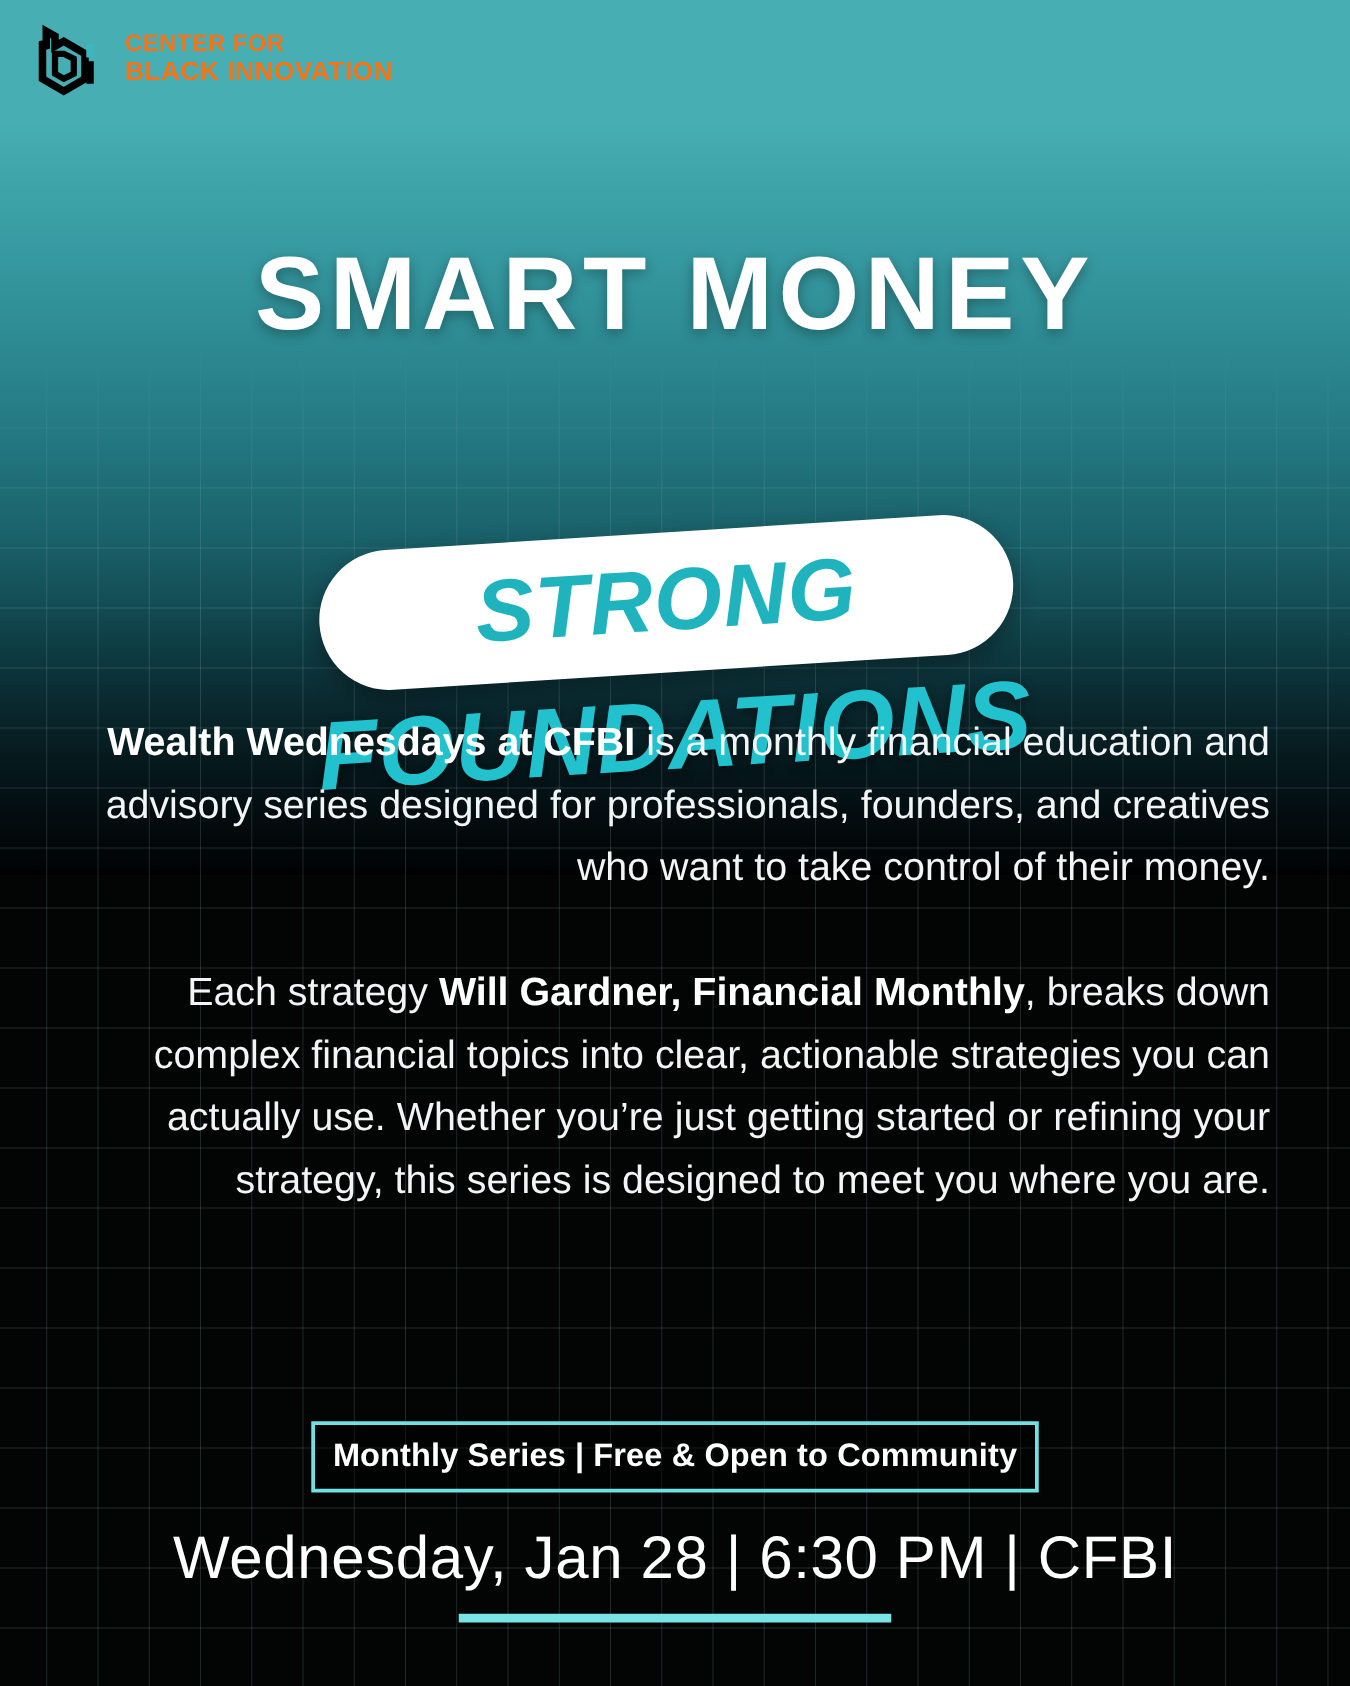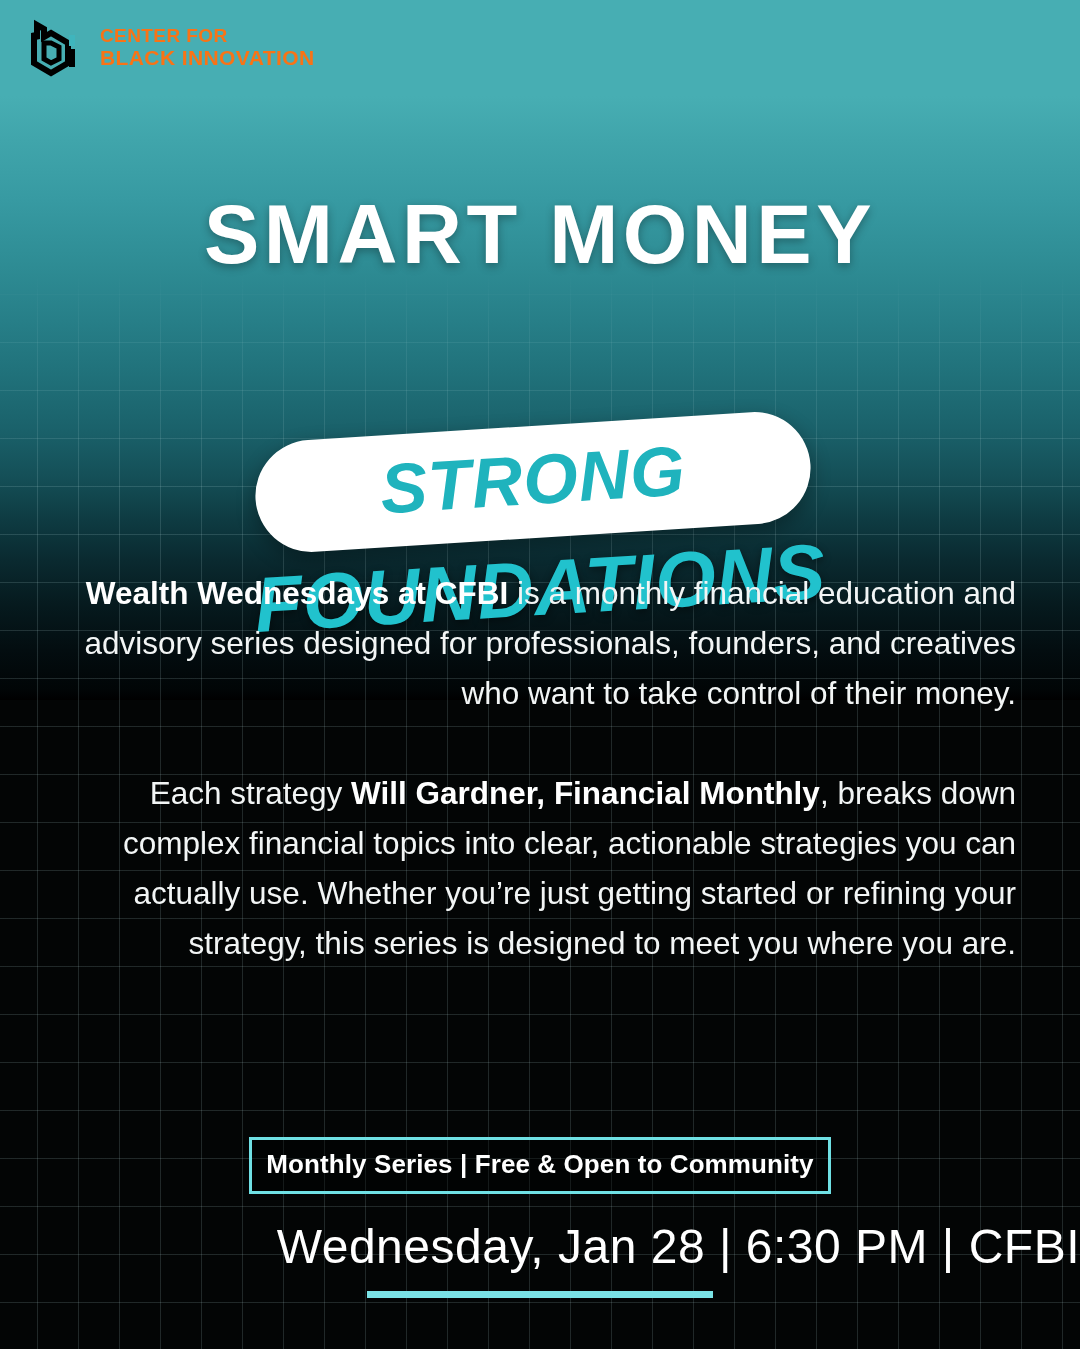--- a/index.html
+++ b/index.html
@@ -132,21 +132,20 @@
   
   .date-wrap {
     position:absolute; left:0; top:1219px; width:1080px;
     text-align:center;
   }
   .date-line {
     color:#ffffff;
     font-size:48px;
     font-weight:300;
     letter-spacing:0.5px;
-    text-align:right;
   }
   .date-underline {
     margin:17px auto 0 auto;
     width:346px; height:7px;
     background:#7ae3e6;
   }
 </style>
 </head>
 <body>
 

